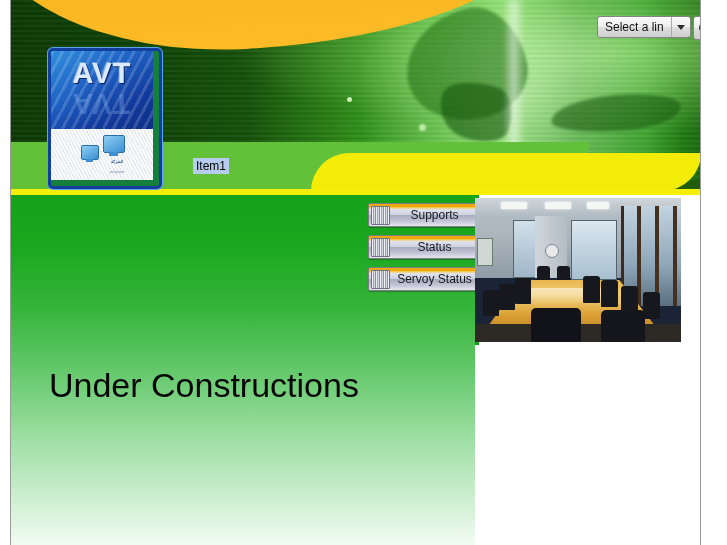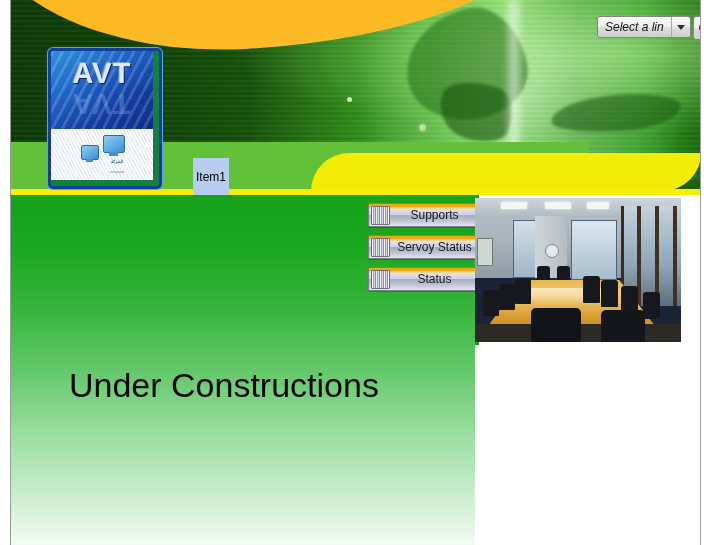--- a/index.html
+++ b/index.html
@@ -274,21 +274,21 @@
     width: 56px;
     font-size: 3px;
     color: #6a86a8;
     text-align: center;
   }
 
   
   #item1 {
     position: absolute;
     left: 182px; top: 158px;
-    padding: 12px 3px;
+    padding: 1px 3px;
     font-size: 12px;
     color: #000000;
     background: #b6cdf0;
   }
 
   
   #lang-select {
     position: absolute;
     left: 586px; top: 16px;
     height: 20px;
@@ -299,21 +299,20 @@
     background: linear-gradient(to bottom, #fbfbfb 0%, #eeeeee 48%, #dedede 52%, #cfcfcf 100%);
     box-shadow: 0 1px 0 rgba(255,255,255,.6) inset;
   }
   #lang-select-value {
     display: flex;
     align-items: center;
     padding: 4px 7px;
     font-size: 12px;
     color: #111111;
     white-space: nowrap;
-    font-style: italic;
   }
   #lang-select-arrow-wrap {
     display: flex;
     align-items: center;
     justify-content: center;
     width: 18px;
     border-left: 1px solid #a9a9a9;
   }
   #lang-select-arrow {
     width: 0; height: 0;
@@ -345,21 +344,21 @@
       #1aa71e 14%,
       #35b43a 32%,
       #63c86a 50%,
       #99dd9f 68%,
       #c6ecc9 84%,
       #e8f7e9 96%,
       #f2fbf3 100%);
   }
   #under-construction {
     position: absolute;
-    left: 58px; top: 171px;
+    left: 38px; top: 171px;
     font-size: 34px;
     color: #060606;
     white-space: nowrap;
   }
 
   
   #menu {
     position: absolute;
     left: 357px; top: 203px;
     width: 116px;
@@ -587,25 +586,25 @@
 
     <div id="photo-border-left"></div>
 
     <div id="menu">
       <div class="menu-btn">
         <div class="menu-handle"></div>
         <div class="menu-label">Supports</div>
       </div>
       <div class="menu-btn">
         <div class="menu-handle"></div>
-        <div class="menu-label">Servoy Status</div>
+        <div class="menu-label">Status</div>
       </div>
       <div class="menu-btn">
         <div class="menu-handle"></div>
-        <div class="menu-label">Status</div>
+        <div class="menu-label">Servoy Status</div>
       </div>
     </div>
 
     <div id="photo">
       <div id="ph-wall"></div>
       <div id="ph-ceiling"></div>
       <div class="ph-light" id="ph-light-1"></div>
       <div class="ph-light" id="ph-light-2"></div>
       <div class="ph-light" id="ph-light-3"></div>
       <div id="ph-win-left"></div>

